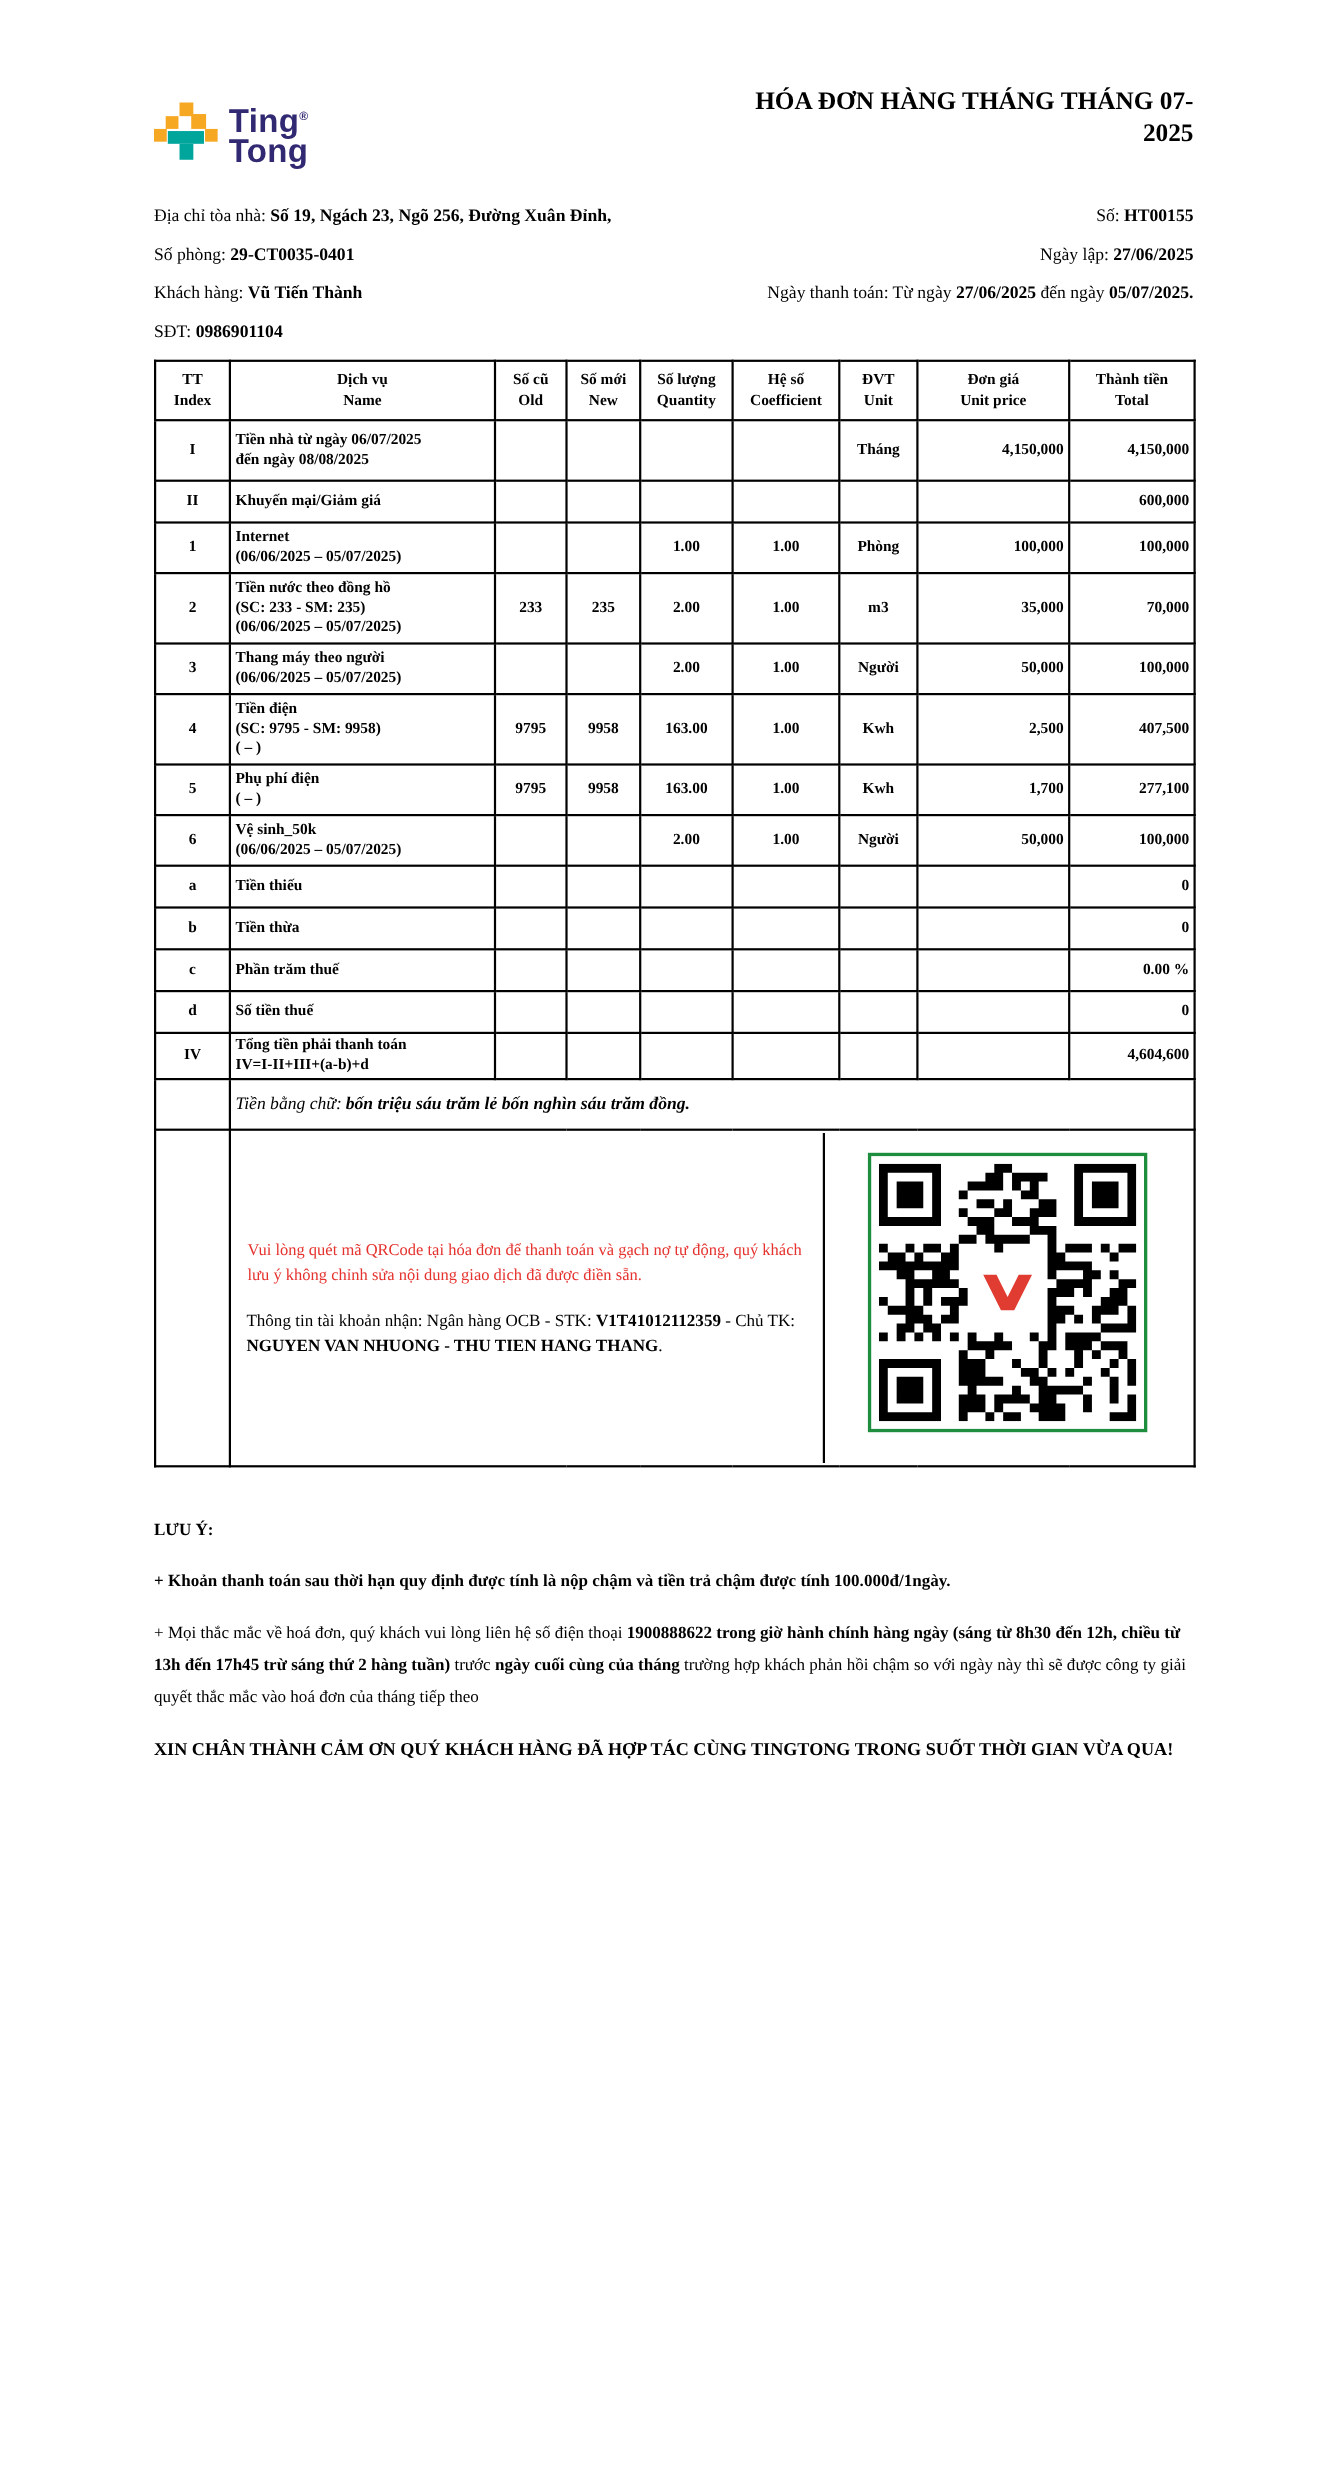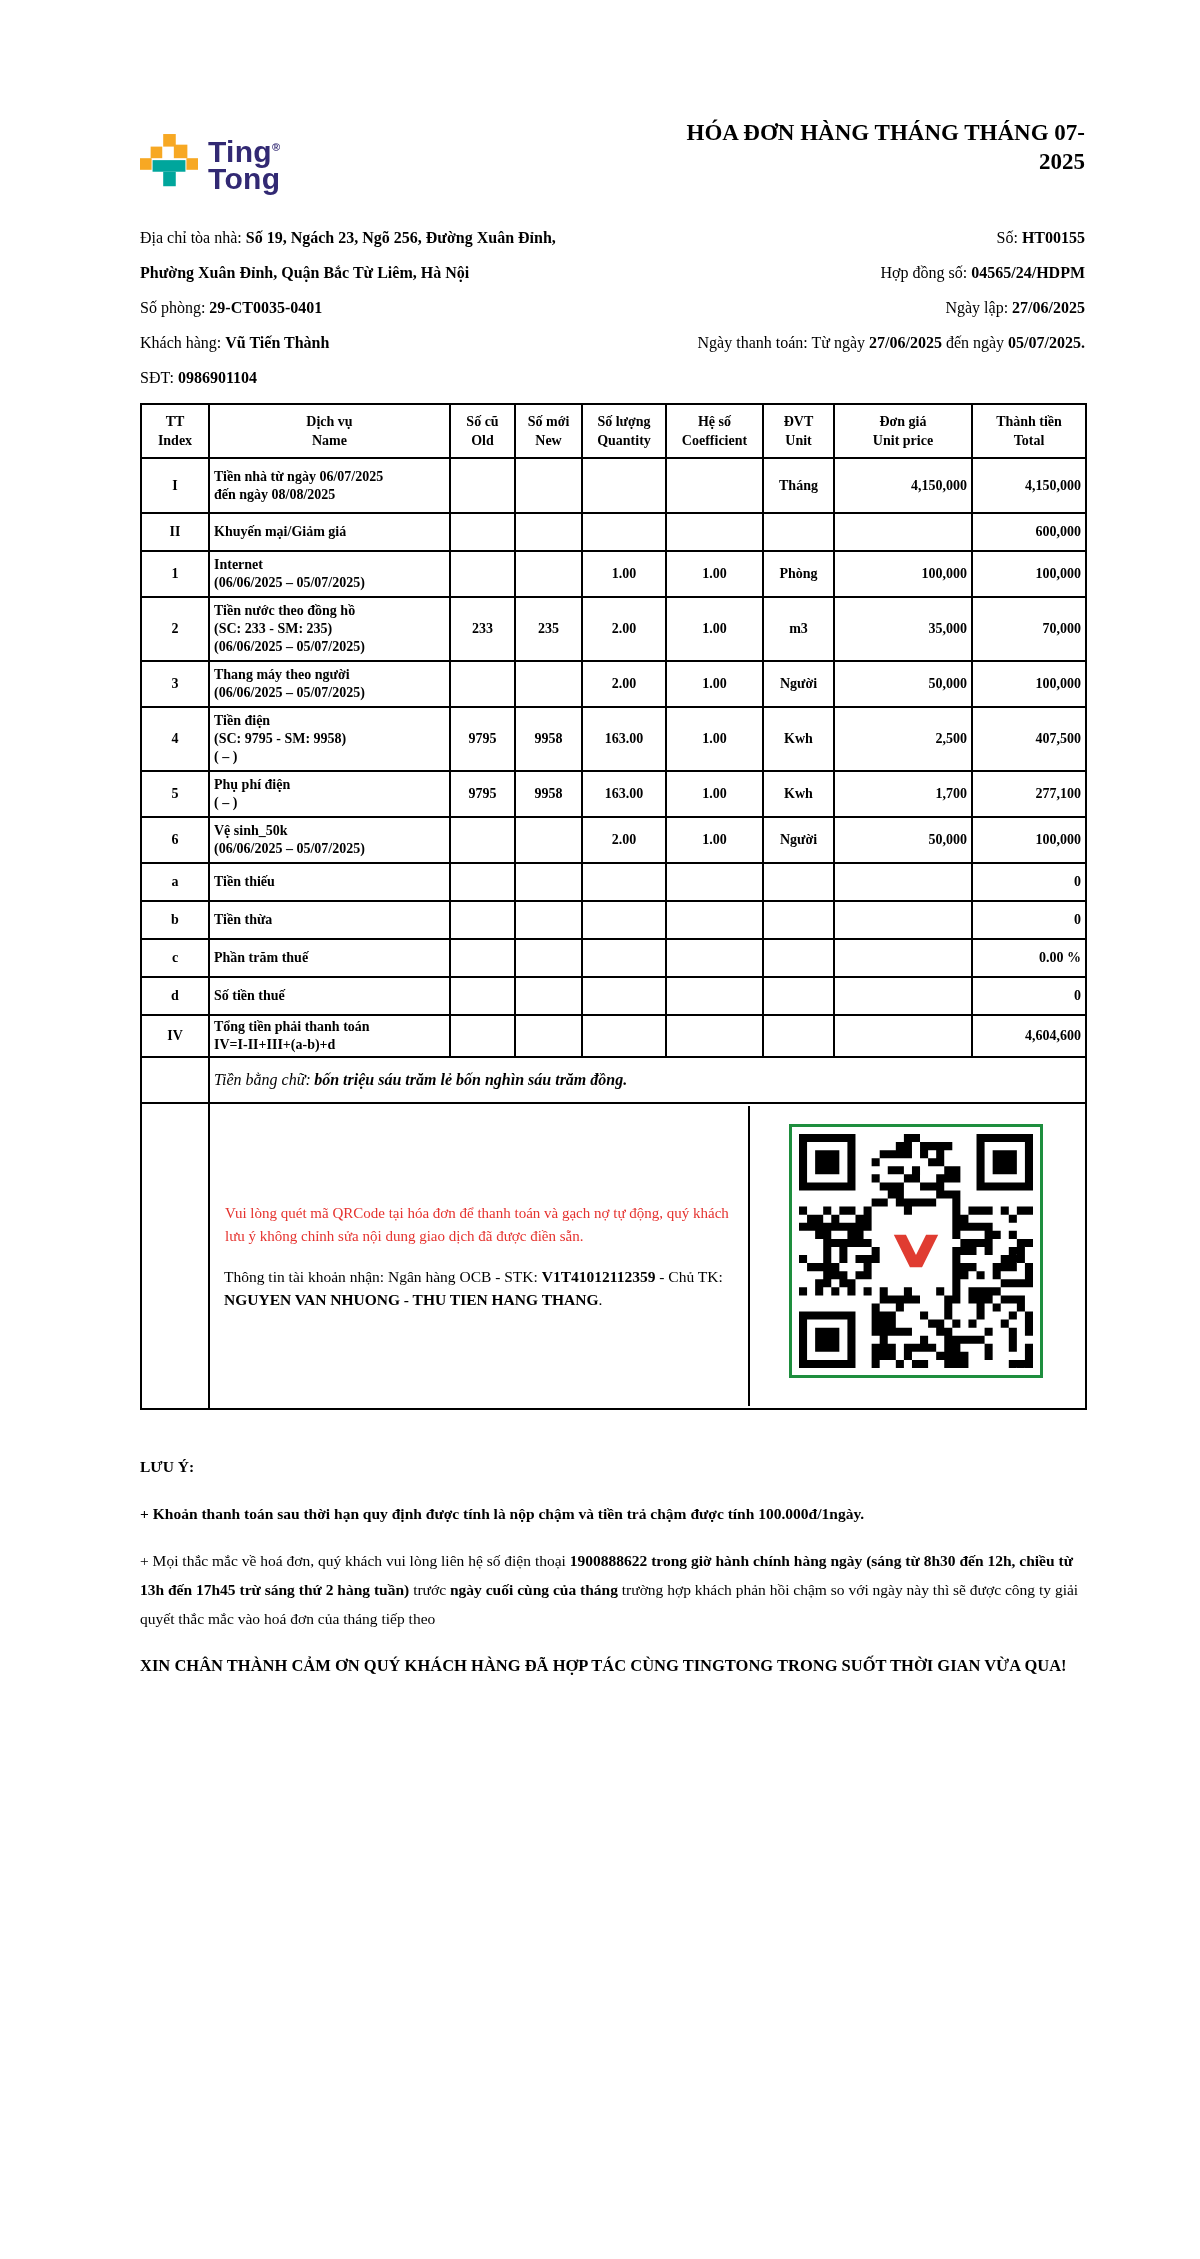--- a/index.html
+++ b/index.html
@@ -1,18 +1,18 @@
 <!DOCTYPE html>
 <html><head>
 <meta charset="utf-8">
 <style>
   html,body{margin:0;padding:0;}
   body{width:1200px;height:2259px;background:#ffffff;color:#000;
        font-family:"Liberation Serif","DejaVu Serif",serif;overflow:hidden;}
-  .page{width:945px;margin-left:140px;padding-top:120px;position:relative;}
+  .page{width:945px;margin-left:140px;padding-top:79px;position:relative;}
 
   
   .masthead{position:relative;height:100px;}
   .logo{position:absolute;left:0;top:14px;display:flex;align-items:flex-start;gap:10px;}
   .logo-icon{width:58px;height:60px;}
   .logo-text{font-family:"Liberation Sans","DejaVu Sans",sans-serif;font-weight:bold;
              color:#322973;font-size:30px;line-height:27px;letter-spacing:.3px;}
   .reg{font-size:11px;vertical-align:super;}
   .doc-title{position:absolute;right:0;top:-2px;width:400px;text-align:right;
              font-weight:bold;font-size:23px;line-height:29px;}
@@ -83,24 +83,20 @@
     <div class="doc-title">
       <div>HÓA ĐƠN HÀNG THÁNG THÁNG 07-</div>
       <div>2025</div>
     </div>
   </div>
 
   <div>
     <div class="info-line">
       <div><span class="lbl">Địa chỉ tòa nhà:</span> <b>Số 19, Ngách 23, Ngõ 256, Đường Xuân Đỉnh,</b></div>
       <div class="info-right"><span class="lbl">Số:</span> <b>HT00155</b></div>
-    </div>
-    <div class="info-line">
-      <div><b>Phường Xuân Đỉnh, Quận Bắc Từ Liêm, Hà Nội</b></div>
-      <div class="info-right"><span class="lbl">Hợp đồng số:</span> <b>04565/24/HDPM</b></div>
     </div>
     <div class="info-line">
       <div><span class="lbl">Số phòng:</span> <b>29-CT0035-0401</b></div>
       <div class="info-right"><span class="lbl">Ngày lập:</span> <b>27/06/2025</b></div>
     </div>
     <div class="info-line">
       <div><span class="lbl">Khách hàng:</span> <b>Vũ Tiến Thành</b></div>
       <div class="info-right"><span class="lbl">Ngày thanh toán: Từ ngày</span> <b>27/06/2025</b> <span class="lbl">đến ngày</span> <b>05/07/2025.</b></div>
     </div>
     <div class="info-line">

